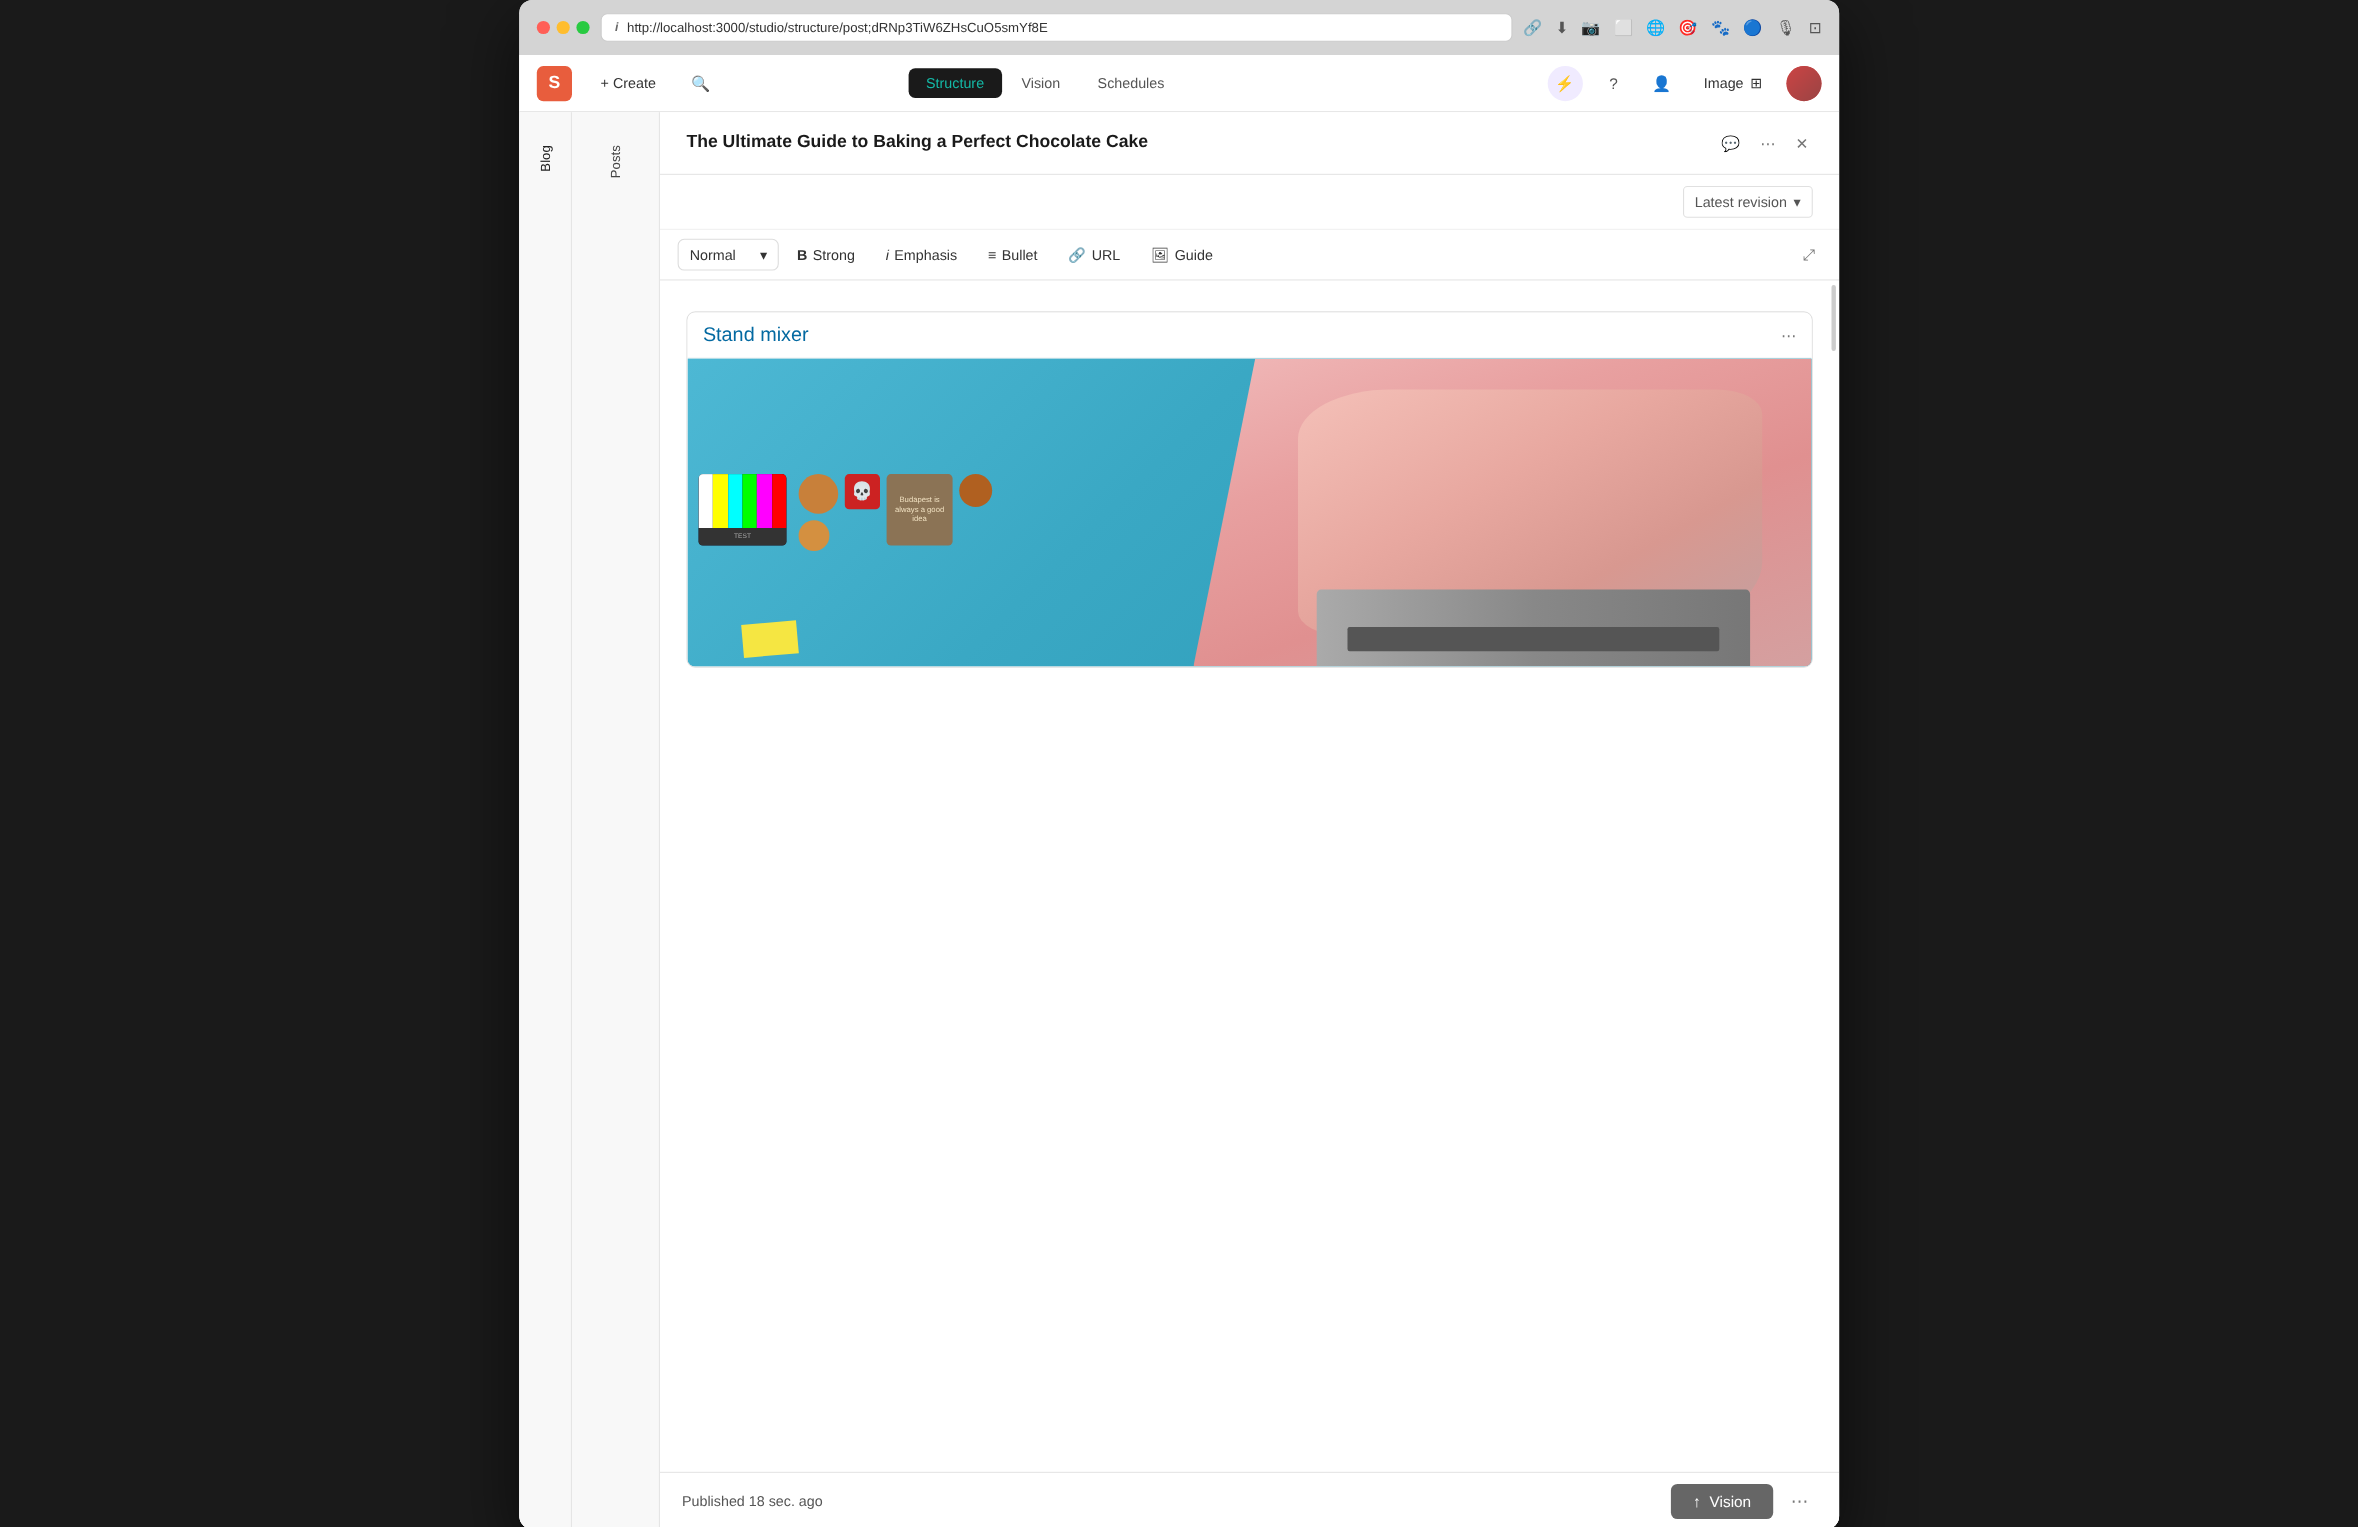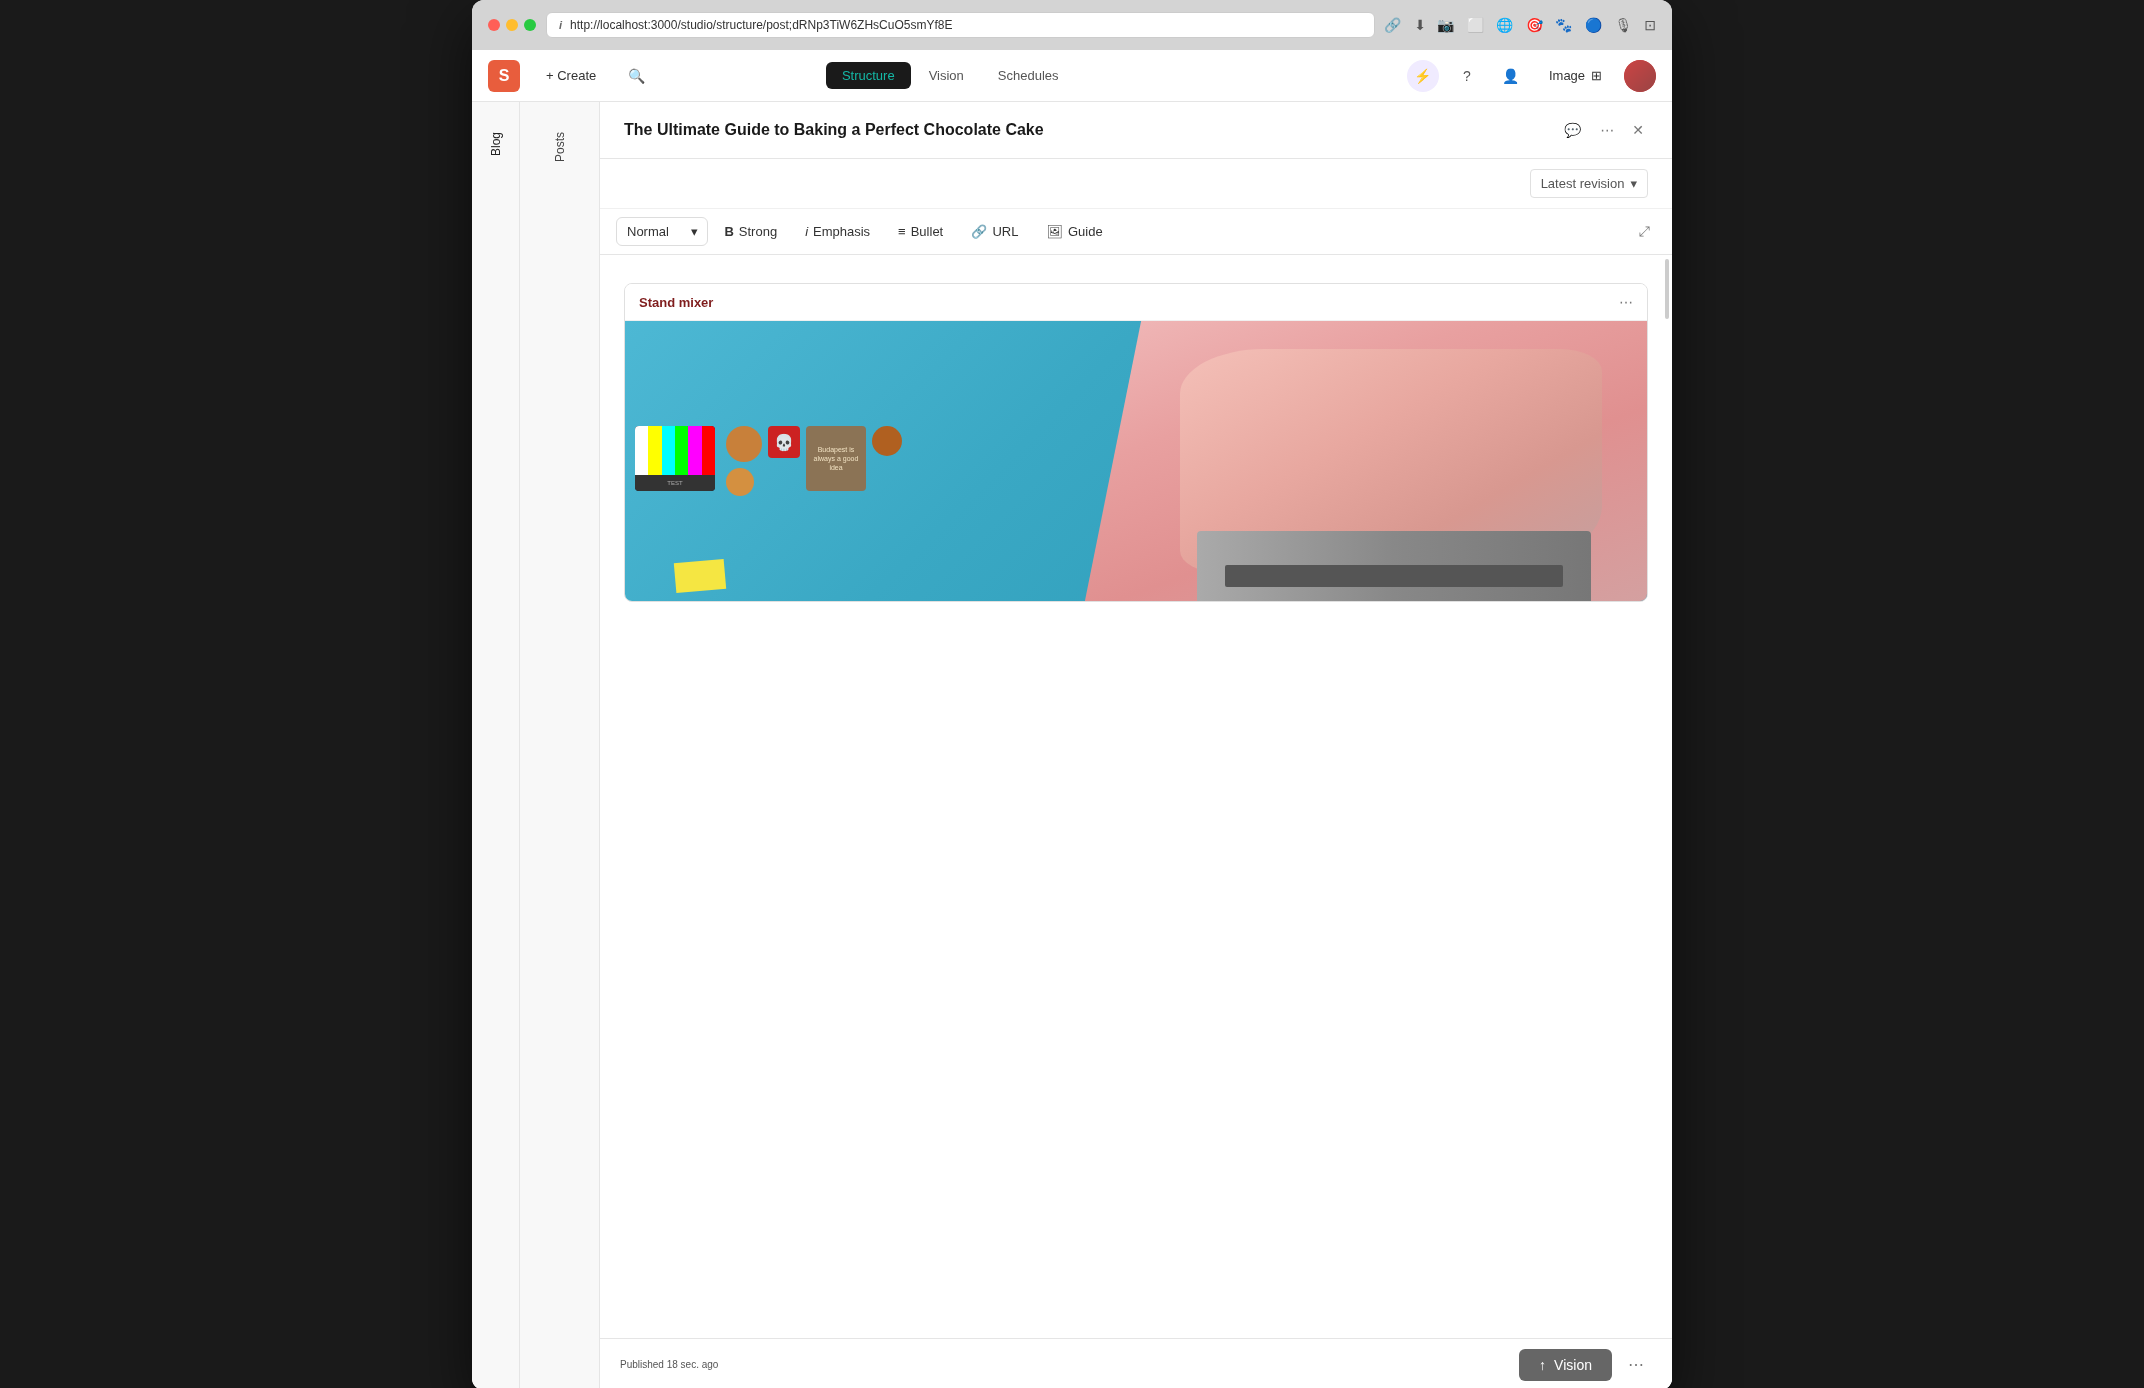--- a/index.html
+++ b/index.html
@@ -345,23 +345,22 @@
     }
     .image-block-header {
       padding: 10px 14px;
       display: flex;
       align-items: center;
       justify-content: space-between;
       background: white;
       border-bottom: 1px solid #f0f0f0;
     }
     .image-block-title {
-      font-size: 13px;
-      color: #7f1d1d;
-      font-weight: bold;
+      font-size: 18px;
+      color: #0369a1;
     }
     .image-block-menu {
       background: none;
       border: none;
       cursor: pointer;
       color: #777;
       font-size: 14px;
     }
     .image-placeholder {
       width: 100%;
@@ -482,21 +481,21 @@
     .editor-footer {
       height: 52px;
       border-top: 1px solid #e5e5e5;
       display: flex;
       align-items: center;
       justify-content: space-between;
       padding: 0 20px;
       background: white;
     }
     .published-status {
-      font-size: 10px;
+      font-size: 13px;
       color: #555;
       text-align: center;
     }
     .footer-actions {
       display: flex;
       align-items: center;
       gap: 8px;
     }
     .publish-btn {
       display: flex;

